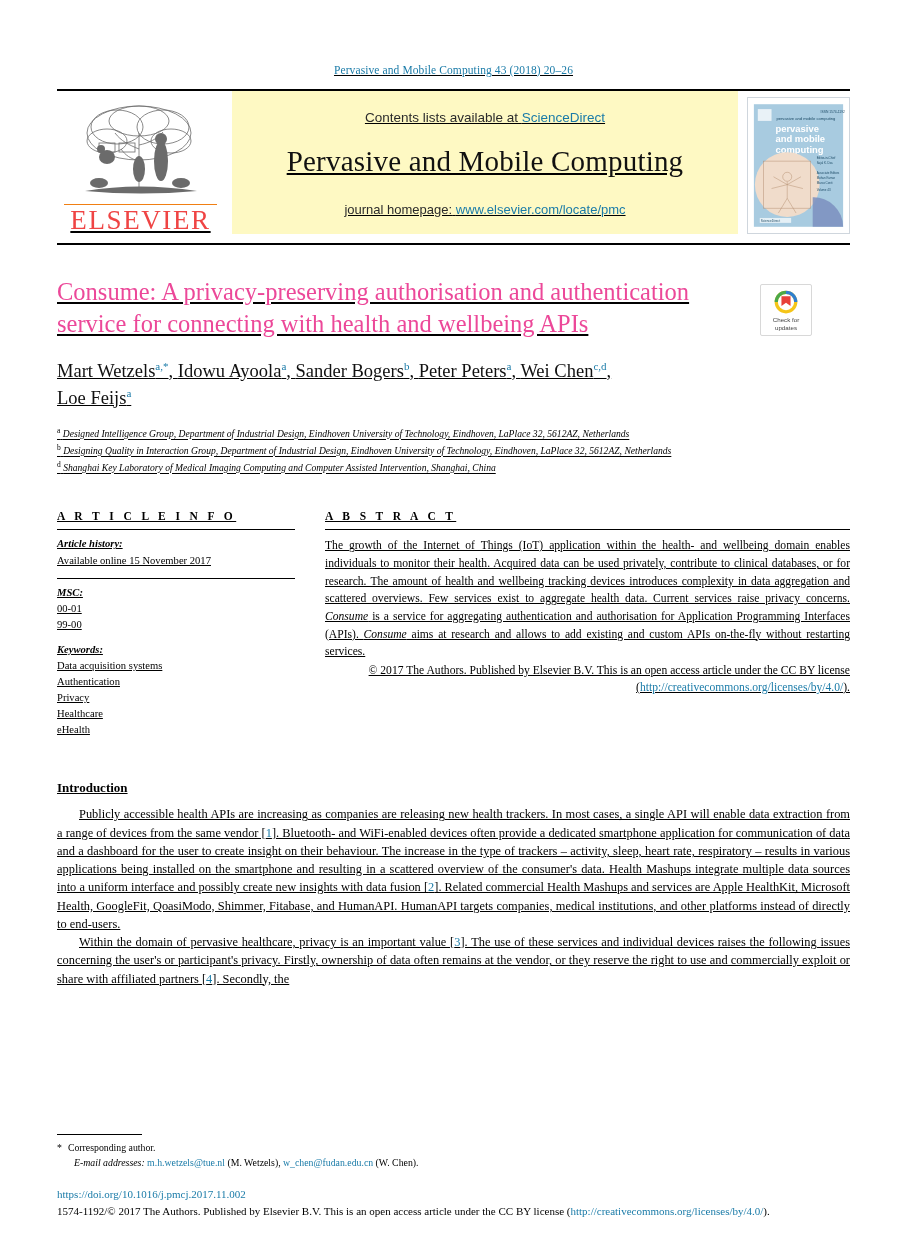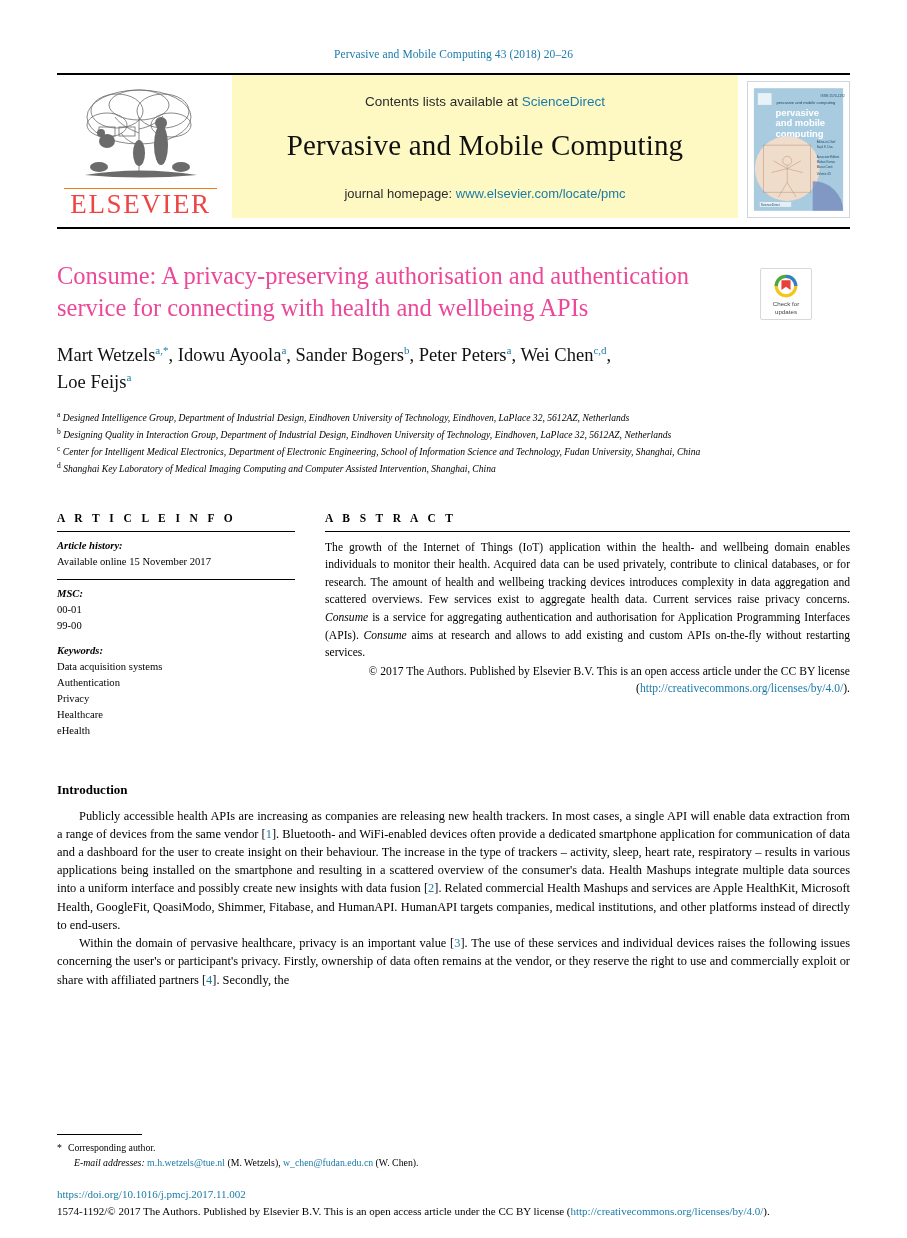--- a/index.html
+++ b/index.html
@@ -6,21 +6,21 @@
   html, body { margin: 0; padding: 0; }
   body {
     width: 907px;
     height: 1238px;
     background: #ffffff;
     font-family: "Liberation Serif", "DejaVu Serif", serif;
     color: #000000;
     position: relative;
     overflow: hidden;
   }
-  .page { position: relative; width: 907px; height: 1233px; padding: 0 57px; }
+  .page { position: relative; width: 907px; height: 1233px; padding: 16px 57px; text-decoration: underline; }
 
   
   .runhead {
     text-align: center;
     font-size: 11.5px;
     color: #1a7ba8;
     padding-top: 48px;
     letter-spacing: .1px;
   }
 
@@ -209,21 +209,20 @@
       <span>Idowu Ayoola</span><sup>a</sup>,
       <span>Sander Bogers</span><sup>b</sup>,
       <span>Peter Peters</span><sup>a</sup>,
       <span>Wei Chen</span><sup>c,d</sup>,<br>
       <span>Loe Feijs</span><sup>a</sup>
     </div>
 
     <div class="affils">
       <div><sup>a</sup> <span>Designed Intelligence Group, Department of Industrial Design, Eindhoven University of Technology, Eindhoven, LaPlace 32, 5612AZ, Netherlands</span></div>
       <div><sup>b</sup> <span>Designing Quality in Interaction Group, Department of Industrial Design, Eindhoven University of Technology, Eindhoven, LaPlace 32, 5612AZ, Netherlands</span></div>
-      <div><sup>c</sup> <span>Center for Intelligent Medical Electronics, Department of Electronic Engineering, School of Information Science and Technology, Fudan University, Shanghai, China</span></div>
       <div><sup>d</sup> <span>Shanghai Key Laboratory of Medical Imaging Computing and Computer Assisted Intervention, Shanghai, China</span></div>
     </div>
   </div>
 
   <div class="info-row">
 
     <div class="info-col">
       <div class="sec-head">A R T I C L E   I N F O</div>
       <div class="hr-thin"></div>
       <div class="info-body">

